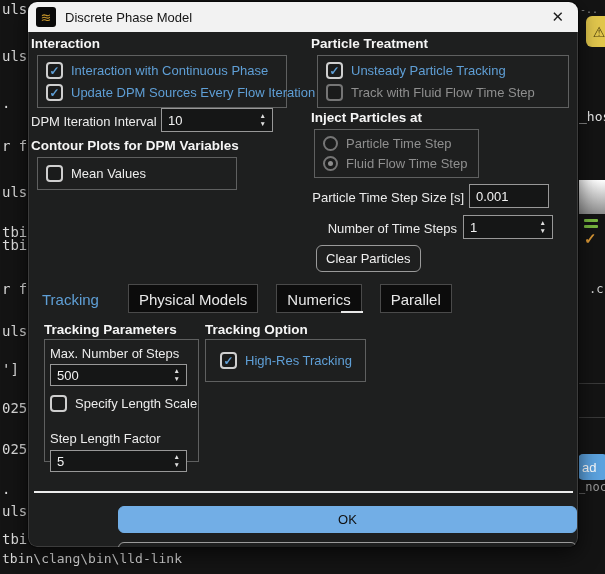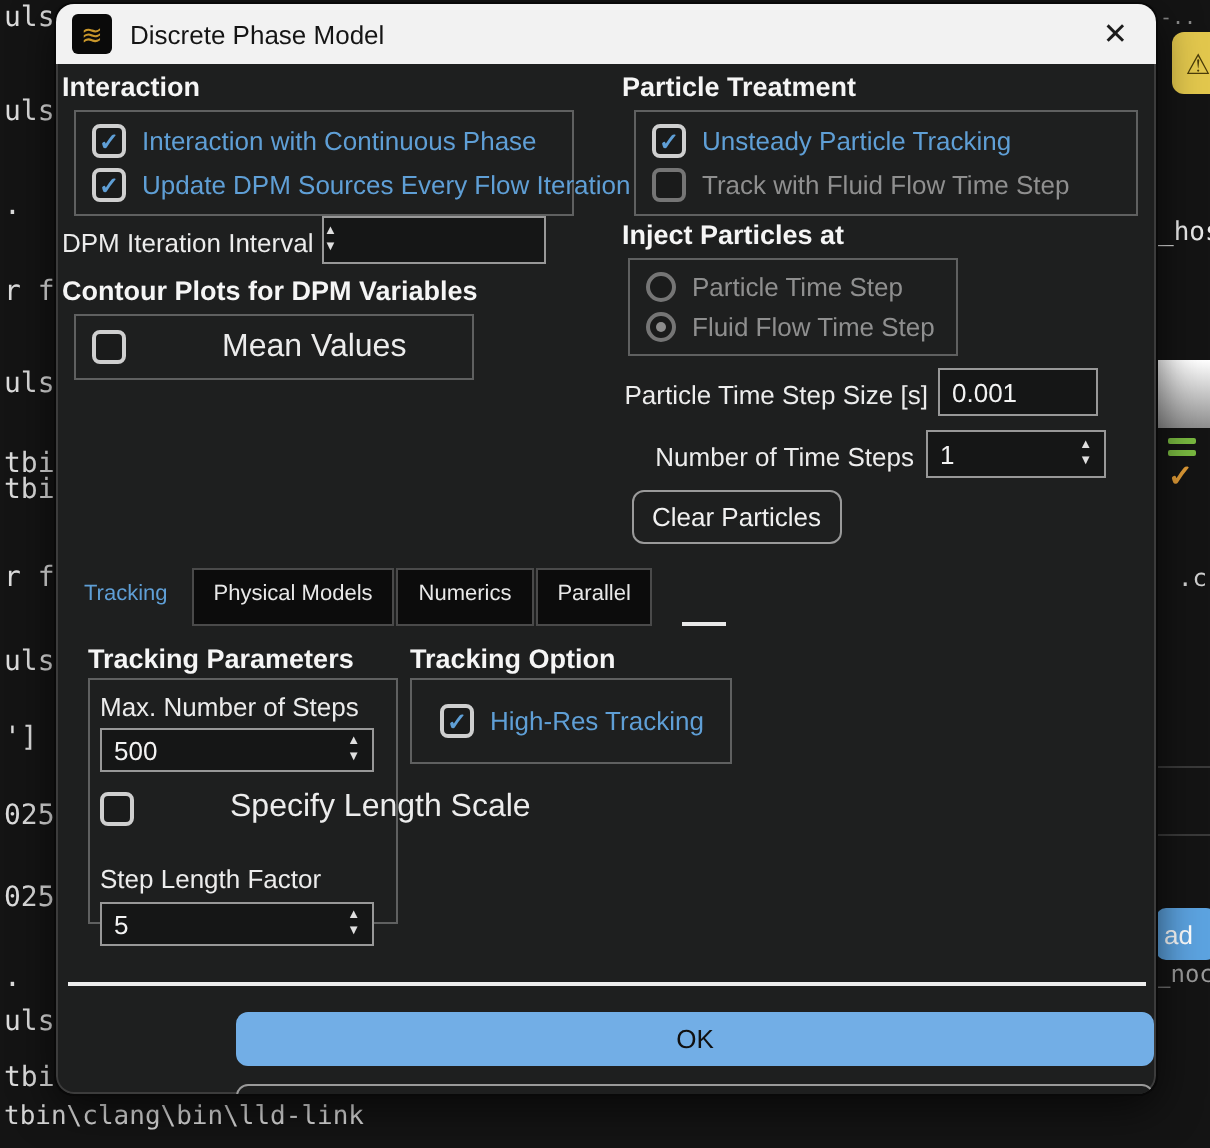--- a/index.html
+++ b/index.html
@@ -48,21 +48,21 @@
   .hdr { position:absolute; font-size:13.5px; font-weight:bold; color:#f5f5f5; white-space:nowrap; }
   .gbox { position:absolute; border:1px solid #5f6060; }
   .gcol { display:flex; flex-direction:column; justify-content:center; gap:5px; padding:4px 8px; height:100%; }
 
   .row { display:flex; align-items:center; gap:8px; white-space:nowrap; }
   .cb { width:17px; height:17px; border:2px solid #cfcfcf; border-radius:4px; background:#1a1b1b;
     display:inline-flex; align-items:center; justify-content:center; flex:0 0 auto; }
   .cb .mk { color:#5f9fd6; font-size:12px; font-weight:bold; line-height:1; }
   .cb.dis { border-color:#757575; }
   .lbl-blue { color:#5f9fd6; font-size:13px; }
-  .lbl-white { color:#ececec; font-size:16px;margin-left:40px; }
+  .lbl-white { color:#ececec; font-size:13px; }
   .lbl-gray { color:#8f8f8f; font-size:13px; }
 
   .radio { width:15px; height:15px; border:2px solid #757575; border-radius:50%; position:relative; flex:0 0 auto; background:#1a1b1b;}
   .radio.sel::after { content:''; position:absolute; inset:3px; background:#8d8d8d; border-radius:50%; }
 
   .field-label { position:absolute; font-size:13px; color:#ececec; white-space:nowrap; }
   .ta-r { text-align:right; }
   .spin { position:absolute; background:#151616; border:1px solid #989898; display:flex; align-items:center; }
   .spin .val { flex:1; padding-left:6px; font-size:13px; color:#f2f2f2; }
   .arrows { display:flex; flex-direction:column; gap:2px; margin-right:6px; }
@@ -70,22 +70,22 @@
   .tinput { position:absolute; background:#151616; border:1px solid #989898; display:flex; align-items:center; }
   .tinput .val { padding-left:6px; font-size:13px; color:#f2f2f2; }
 
   .btn { background:#1e1f1f; border:1px solid #9a9a9a; border-radius:6px; color:#f0f0f0;
     font-size:13px; padding:5px 9px; white-space:nowrap; cursor:default; }
   .btn.primary { background:#72aee6; border-color:#72aee6; color:#101010; }
   .btn.disabled { background:#3d3e3e; border-color:#474848; color:#8a8a8a; }
   .clear-btn { position:absolute; left:287px; top:213px; }
 
   .tabs { position:absolute; left:2px; top:252px; display:flex; align-items:stretch; height:29px; }
-  .tab { border:1px solid #4a4a4a; background:#0c0c0c; color:#e8e8e8; font-size:11px;
-    padding:6px 10px; margin-right:1px; cursor:default; }
+  .tab { border:1px solid #4a4a4a; background:#0c0c0c; color:#e8e8e8; font-size:15px;
+    padding:6px 10px; margin-right:18px; cursor:default; }
   .tab.active { background:transparent; border-color:transparent; color:#5f9fd6; }
   .tab-underline { position:absolute; left:312px; top:279px; width:22px; height:2px; background:#e8e8e8; }
 
   .sep { position:absolute; left:5px; top:459px; width:539px; height:2px; background:#ededed; }
   .footer { position:absolute; left:0; top:474px; width:100%; display:flex; gap:9px; padding-left:89px;flex-direction:column; }
 
   .tp-inner { padding:4px 5px; }
   .tp-inner .flabel { font-size:13px; color:#ececec; margin-top:2px; white-space:nowrap; }
   .spin-static { position:static; margin-top:3px; width:137px; height:22px; background:#151616;
     border:1px solid #989898; display:flex; align-items:center; }
@@ -150,20 +150,21 @@
         <div class="row">
           <span class="cb">
               <span class="mk">✓</span>
             </span>
           <span class="lbl-blue">Update DPM Sources Every Flow Iteration</span>
         </div>
       </div>
     </div>
     <div class="field-label" style="left:2px; top:82px">DPM Iteration Interval</div>
     <div class="spin" style="left:132px; top:76px; width:112px; height:24px">
+      <span class="val">10</span>
       <span class="arrows">
         <span>▲</span>
         <span>▼</span>
       </span>
     </div>
     <div class="hdr" style="left:2px; top:106px">Contour Plots for DPM Variables</div>
     <div class="gbox" style="left:8px; top:125px; width:200px; height:33px">
       <div class="gcol">
         <div class="row">
           <span class="cb"></span>

